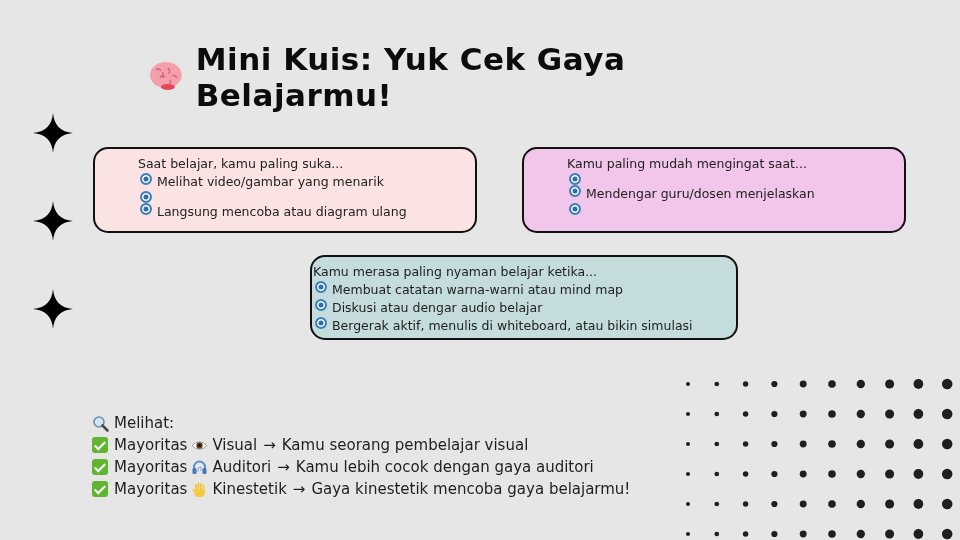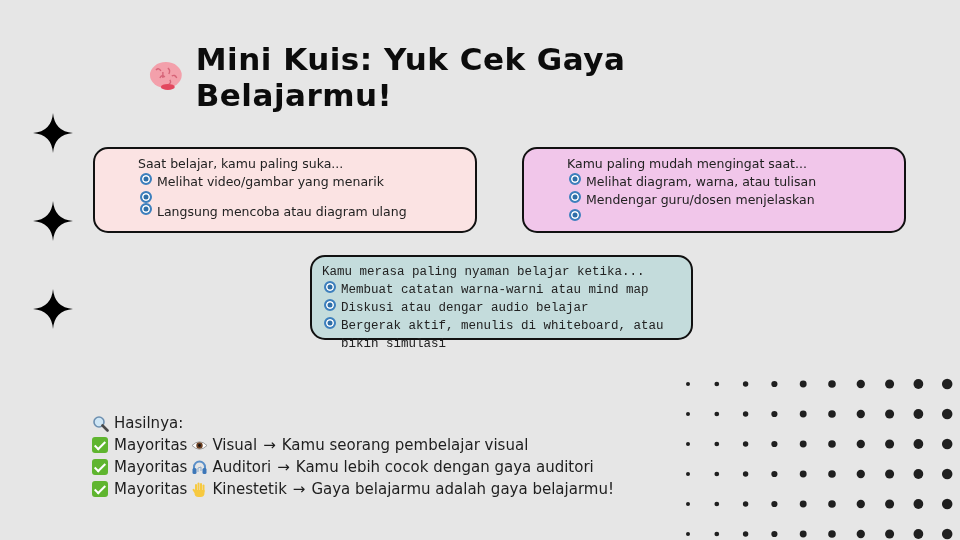--- a/index.html
+++ b/index.html
@@ -84,33 +84,32 @@
         <span>Langsung mencoba atau diagram ulang</span>
       </li>
   </ul>
 </div>
 
 <div class="card" style="left:522px;top:147px;width:384px;height:86px;background:#f1c6ea;padding:6px 0 12px 43px;">
   <div class="q">Kamu paling mudah mengingat saat...</div>
   <ul>
     <li>
         <span class="bullet"></span>
-        <span>Melihat diagram, warna, atau tulisan</span>
       </li>
     <li>
         <span class="bullet"></span>
         <span>Mendengar guru/dosen menjelaskan</span>
       </li>
     <li>
         <span class="bullet"></span>
       </li>
   </ul>
 </div>
 
-<div class="card" style="left:310px;top:255px;width:383px;height:85px;background:#c4dcdc;padding:6px 0 0 10px;font-family:Liberation Mono, monospace;">
+<div class="card" style="left:310px;top:255px;width:428px;height:85px;background:#c4dcdc;padding:6px 0 0 1px;">
   <div class="q">Kamu merasa paling nyaman belajar ketika...</div>
   <ul>
     <li>
         <span class="bullet"></span>
         <span>Membuat catatan warna-warni atau mind map</span>
       </li>
     <li>
         <span class="bullet"></span>
         <span>Diskusi atau dengar audio belajar</span>
       </li>
@@ -120,21 +119,21 @@
       </li>
   </ul>
 </div>
 
 <div class="results">
   <div class="row">
     <svg class="emo" viewBox="0 0 17 17">
       <circle cx="7" cy="7" r="5" fill="#cfe6f5" stroke="#6c8fb0" stroke-width="1.6"></circle>
       <line x1="10.5" y1="10.5" x2="15.5" y2="15.5" stroke="#4a4a4a" stroke-width="2.6" stroke-linecap="round"></line>
     </svg>
-    <span>Hasilnya:</span>
+    <span>Melihat:</span>
   </div>
 
   <div class="row">
     <span class="check"></span>
     <span>Mayoritas</span>
     <svg class="emo-inline" viewBox="0 0 17 17">
       <path d="M1 8.5 Q8.5 1 16 8.5 Q8.5 16 1 8.5Z" fill="#fff" stroke="#888" stroke-width="0.8"></path>
       <circle cx="8.5" cy="8.5" r="3.2" fill="#6b3f22"></circle>
         <circle cx="8.5" cy="8.5" r="1.4" fill="#111"></circle>
     </svg>
@@ -162,21 +161,21 @@
     <span>Mayoritas</span>
     <svg class="emo-inline" viewBox="0 0 17 17">
       <rect x="4" y="3" width="2" height="8" rx="1" fill="#f7c93f"></rect>
       <rect x="6.5" y="1.5" width="2" height="9" rx="1" fill="#f7c93f"></rect>
       <rect x="9" y="2" width="2" height="9" rx="1" fill="#f7c93f"></rect>
       <rect x="11.5" y="3.5" width="2" height="8" rx="1" fill="#f7c93f"></rect>
       <path d="M4 9 h9.5 v3 a4 4 0 0 1 -4 4 h-2 a4 4 0 0 1 -4 -4 l-2 -3 a1 1 0 0 1 1.5 -1Z" fill="#f7c93f"></path>
     </svg>
     <span>Kinestetik</span>
     <span style="margin:0 6px">→</span>
-    <span>Gaya belajarmu adalah gaya belajarmu!</span>
+    <span>Gaya kinestetik mencoba gaya belajarmu!</span>
   </div>
 </div>
 
 <svg class="dots" viewBox="0 0 960 540">
   <g fill="#1f1f1f" id="dotgrid">
       <circle cx="688" cy="384" r="2"></circle>
       <circle cx="716.8" cy="384" r="2.36"></circle>
       <circle cx="745.6" cy="384" r="2.7199999999999998"></circle>
       <circle cx="774.4" cy="384" r="3.08"></circle>
       <circle cx="803.2" cy="384" r="3.44"></circle>

